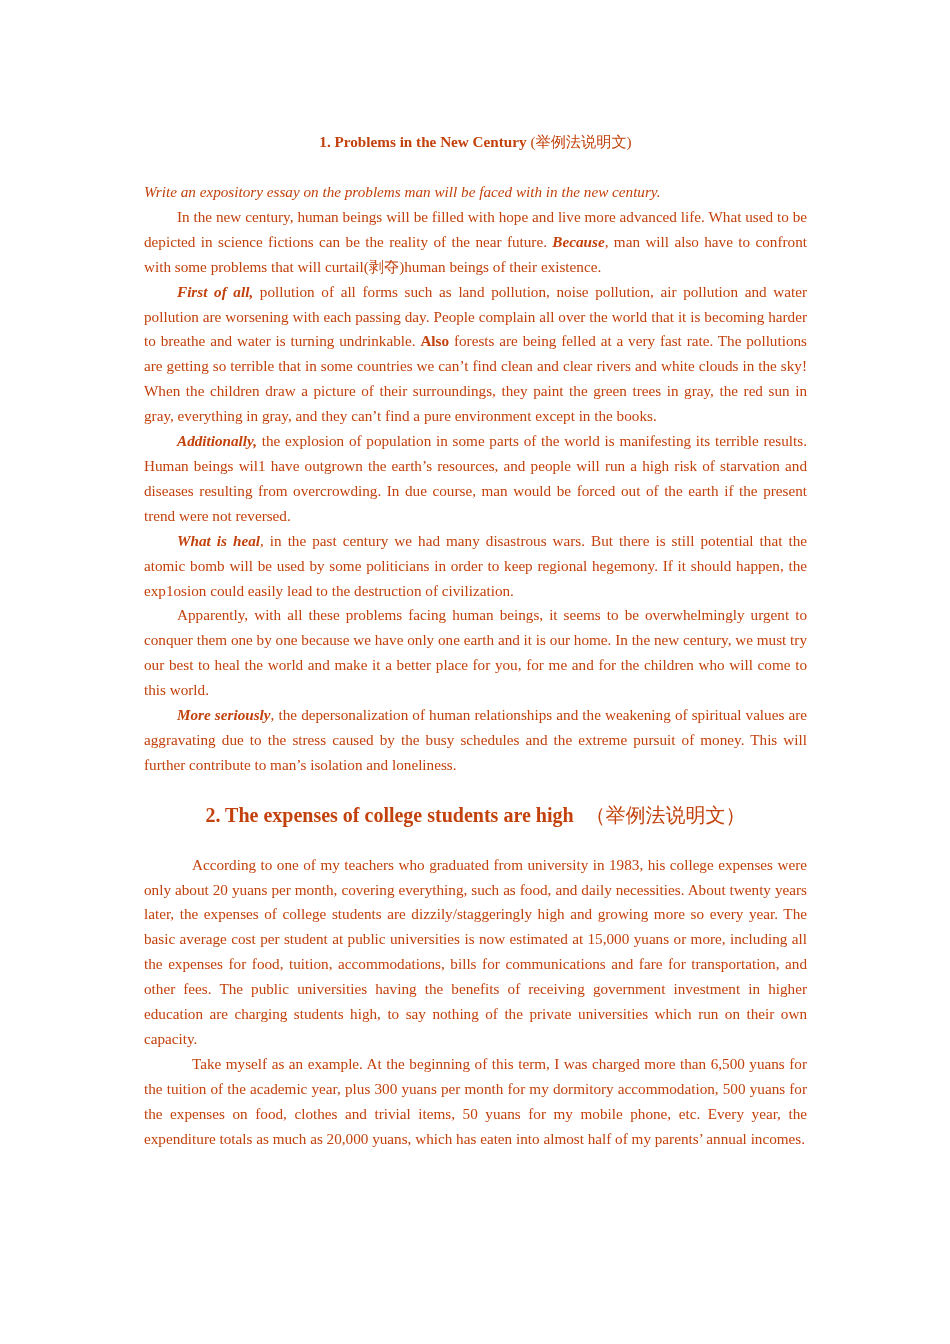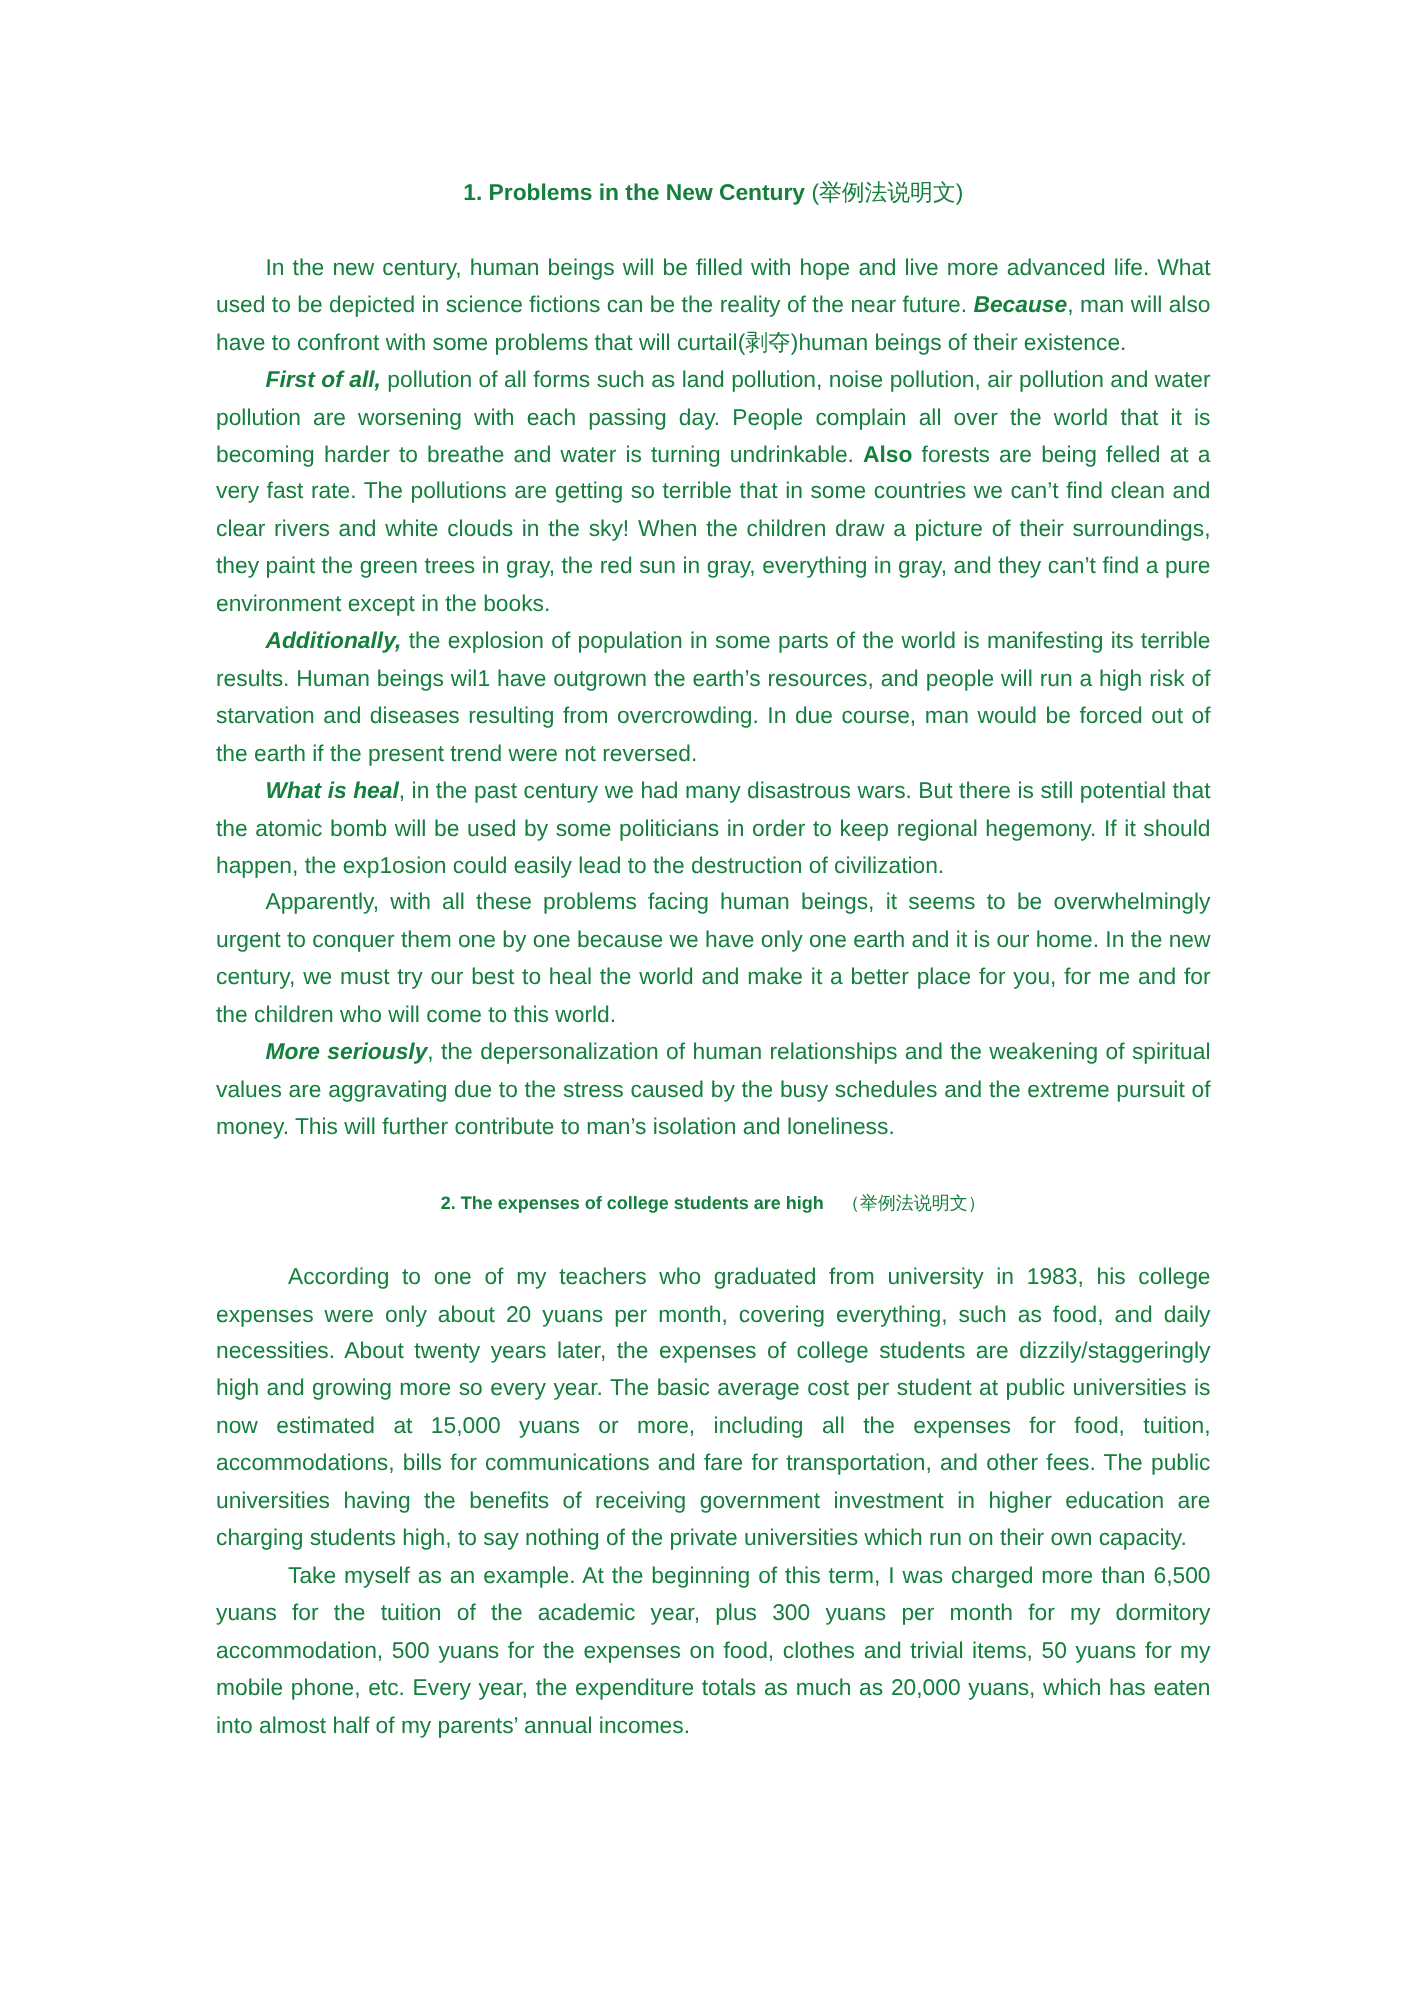--- a/index.html
+++ b/index.html
@@ -1,19 +1,19 @@
 <!DOCTYPE html>
 <html><head>
   <meta charset="utf-8">
   <style>
     html, body { margin: 0; padding: 0; background: #ffffff; }
     body { width: 950px; height: 1344px; overflow: hidden; position: relative; }
     .page {
-      position: absolute; left: 144px; top: 117px; width: 663px;
-      font-family: Liberation Sans, sans-serif; font-size: 15.2px; color: #15803d;
+      position: absolute; left: 144px; top: 130px; width: 663px;
+      font-family: Liberation Serif, serif; font-size: 15.2px; color: #c2410c;
       line-height: 24.9px;
     }
     .title { text-align: center; font-weight: bold; margin: 0; height: 25px; }
     .title .cn { font-weight: normal; }
     .gap { height: 25px; }
     .prompt { font-style: italic; margin: 0; }
     p { margin: 0; text-align: justify; }
     .ind { text-indent: 33px; }
     .ind2 { text-indent: 48px; }
     .bi { font-weight: bold; font-style: italic; }
@@ -24,36 +24,37 @@
 </head>
 <body>
 
 <div class="page">
 
   <h1 class="title" style="font-size:15.2px;">
     <span>1. Problems in the New Century </span><span class="cn">(举例法说明文)</span>
   </h1>
   <div class="gap"></div>
 
+  <p class="prompt">Write an expository essay on the problems man will be faced with in the new century.</p>
 
   <p class="ind"><span>In the new century, human beings will be filled with hope and live more advanced life. What used to be depicted in science fictions can be the reality of the near future. </span><span class="bi">Because</span><span>, man will also have to confront with some problems that will curtail(剥夺)human beings of their existence.</span></p>
 
   <p class="ind"><span class="bi">First of all,</span><span> pollution of all forms such as land pollution, noise pollution, air pollution and water pollution are worsening with each passing day. People complain all over the world that it is becoming harder to breathe and water is turning undrinkable. </span><span class="b">Also</span><span> forests are being felled at a very fast rate. The pollutions are getting so terrible that in some countries we can’t find clean and clear rivers and white clouds in the sky! When the children draw a picture of their surroundings, they paint the green trees in gray, the red sun in gray, everything in gray, and they can’t find a pure environment except in the books.</span></p>
 
   <p class="ind"><span class="bi">Additionally,</span><span> the explosion of population in some parts of the world is manifesting its terrible results. Human beings wil1 have outgrown the earth’s resources, and people will run a high risk of starvation and diseases resulting from overcrowding. In due course, man would be forced out of the earth if the present trend were not reversed.</span></p>
 
   <p class="ind"><span class="bi">What is heal</span><span>, in the past century we had many disastrous wars. But there is still potential that the atomic bomb will be used by some politicians in order to keep regional hegemony. If it should happen, the exp1osion could easily lead to the destruction of civilization.</span></p>
 
   <p class="ind"><span>Apparently, with all these problems facing human beings, it seems to be overwhelmingly urgent to conquer them one by one because we have only one earth and it is our home. In the new century, we must try our best to heal the world and make it a better place for you, for me and for the children who will come to this world.</span></p>
 
   <p class="ind"><span class="bi">More seriously</span><span>, the depersonalization of human relationships and the weakening of spiritual values are aggravating due to the stress caused by the busy schedules and the extreme pursuit of money. This will further contribute to man’s isolation and loneliness.</span></p>
 
   <div class="gap"></div>
 
-  <h2 class="sec2-title" style="font-size:12px;">
+  <h2 class="sec2-title" style="font-size:20px;">
     <span>2. The expenses of college students are high</span><span class="cn">（举例法说明文）</span>
   </h2>
   <div class="gap"></div>
 
   <p class="ind2">According to one of my teachers who graduated from university in 1983, his college expenses were only about 20 yuans per month, covering everything, such as food, and daily necessities. About twenty years later, the expenses of college students are dizzily/staggeringly high and growing more so every year. The basic average cost per student at public universities is now estimated at 15,000 yuans or more, including all the expenses for food, tuition, accommodations, bills for communications and fare for transportation, and other fees. The public universities having the benefits of receiving government investment in higher education are charging students high, to say nothing of the private universities which run on their own capacity.</p>
   <p class="ind2">Take myself as an example. At the beginning of this term, I was charged more than 6,500 yuans for the tuition of the academic year, plus 300 yuans per month for my dormitory accommodation, 500 yuans for the expenses on food, clothes and trivial items, 50 yuans for my mobile phone, etc. Every year, the expenditure totals as much as 20,000 yuans, which has eaten into almost half of my parents’ annual incomes.</p>
 
 </div>
 
 </body></html>

